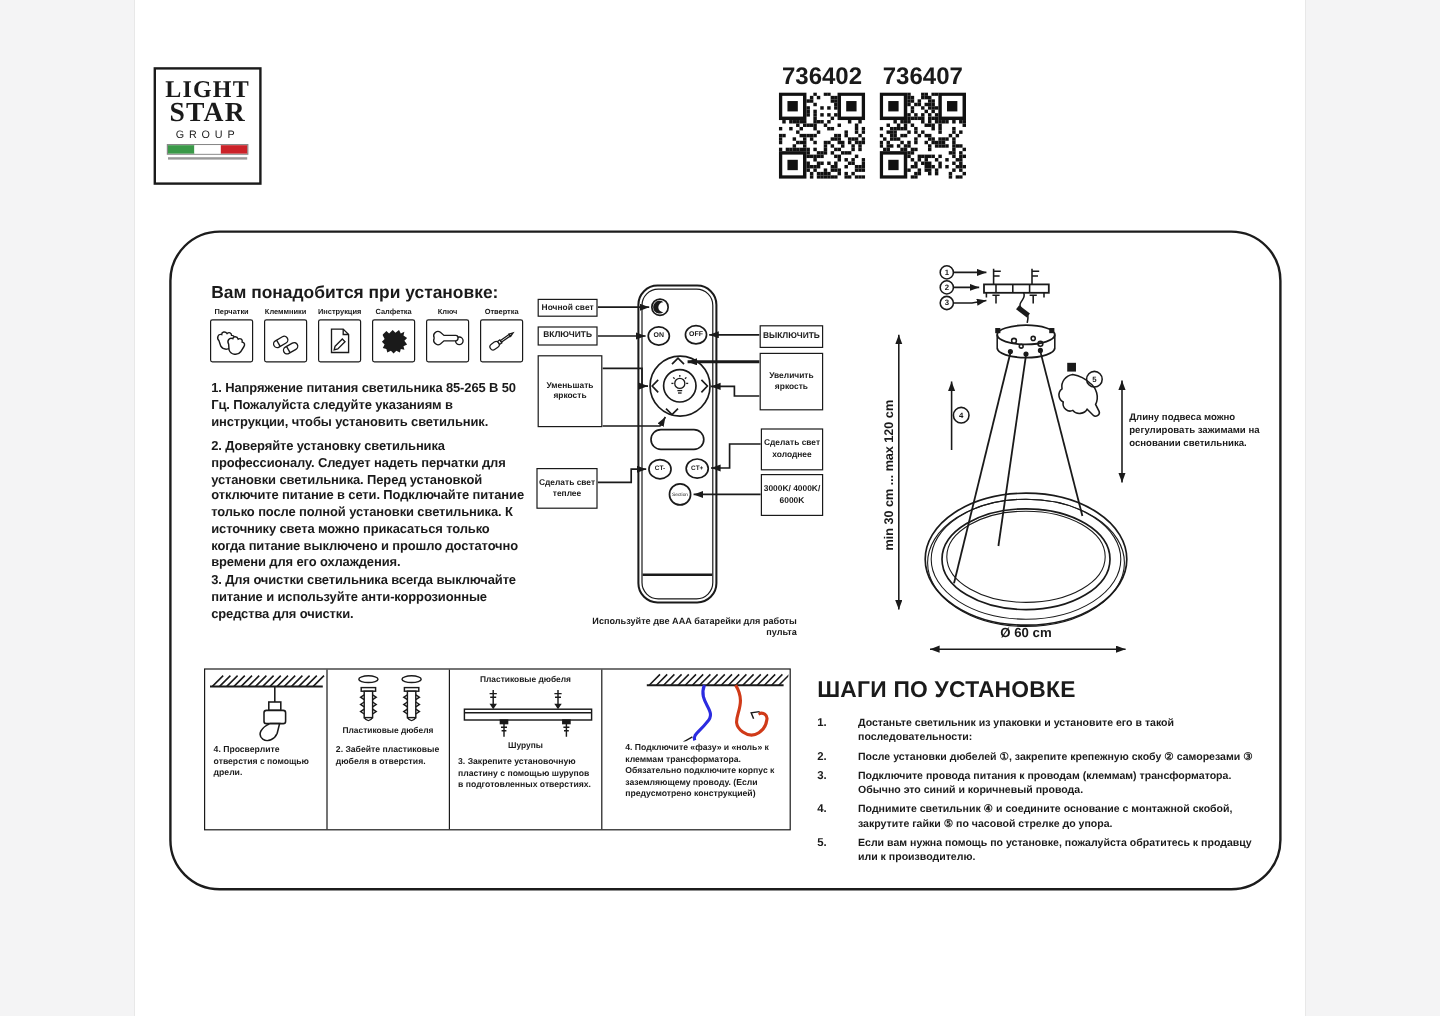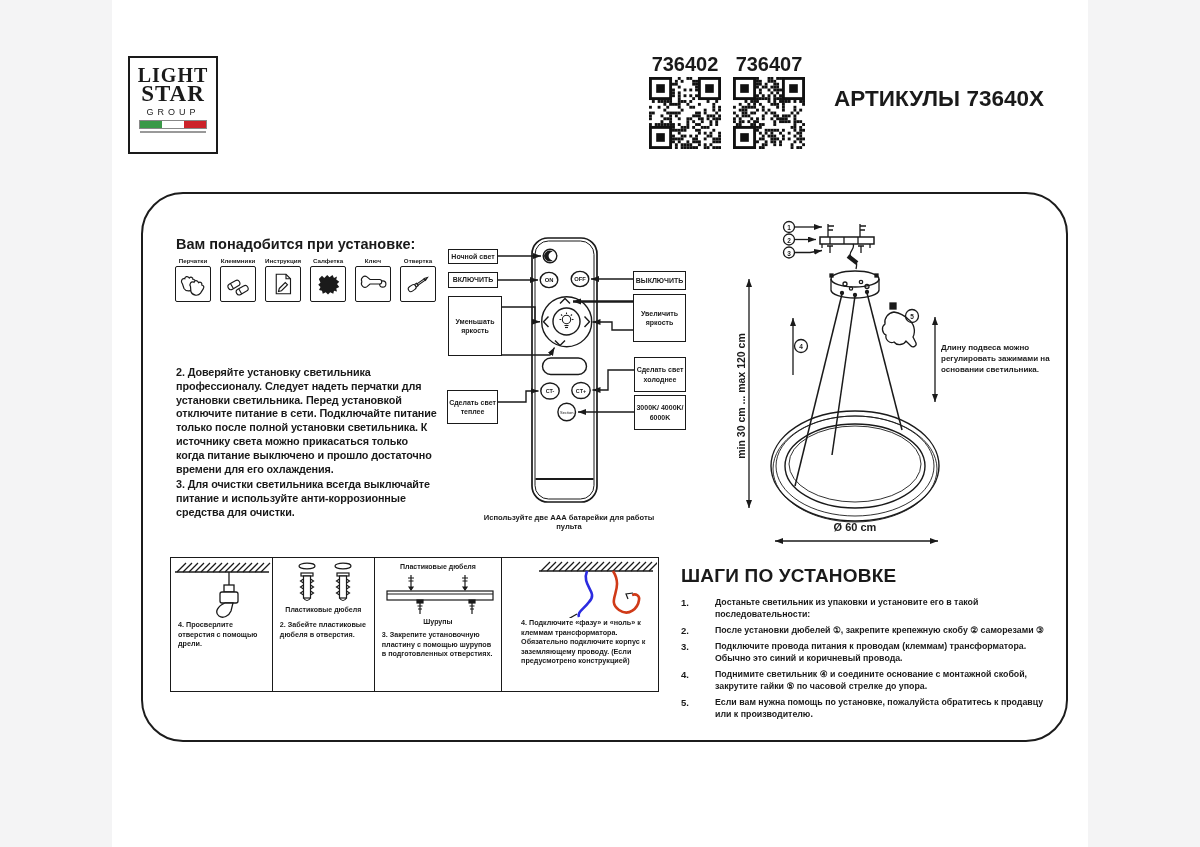--- a/index.html
+++ b/index.html
@@ -26,21 +26,21 @@
   
   .tools-heading{position:absolute;left:176px;top:236px;font-size:14.5px;font-weight:700;}
   .tools-row{position:absolute;left:175px;top:257px;display:flex;gap:9px;}
   .tool{width:36px;}
   .tool-label{font-size:6.2px;font-weight:600;text-align:center;height:9px;white-space:nowrap;}
   .tool-box{width:34px;height:34px;border:1.6px solid #1a1a1a;border-radius:2px;display:flex;align-items:center;justify-content:center;background:#fff;}
   
   .warn{position:absolute;left:176px;width:263px;font-size:10.8px;font-weight:600;line-height:1.28;letter-spacing:-0.1px;text-align:left;}
   
   .rlabel{position:absolute;border:1.3px solid #1a1a1a;background:#fff;display:flex;align-items:center;justify-content:center;text-align:center;font-size:7px;font-weight:600;line-height:1.3;padding:1px;box-sizing:border-box;}
-  .battery-note{position:absolute;left:474px;top:513px;width:190px;text-align:center;font-size:7.6px;font-weight:600;}
+  .battery-note{position:absolute;left:474px;top:513px;width:190px;text-align:right;font-size:7.6px;font-weight:600;}
   
   .dim-vert{position:absolute;left:671px;top:390px;width:140px;text-align:center;font-size:10.5px;font-weight:600;transform:rotate(-90deg);}
   .lamp-note{position:absolute;left:941px;top:343px;width:122px;font-size:8px;font-weight:600;line-height:1.35;}
   
   .panels-box{position:absolute;left:170px;top:557px;width:487px;height:133px;border:1.6px solid #1a1a1a;display:flex;background:#fff;}
   .panel{position:relative;border-right:1.4px solid #1a1a1a;box-sizing:border-box;}
   .panel:last-child{border-right:none;margin-left:12px;}
   .p-caption{position:absolute;left:7px;right:5px;font-size:7.2px;font-weight:600;line-height:1.32;}
   .p-label{position:absolute;left:0;right:0;text-align:center;font-size:7px;font-weight:700;}
   
@@ -464,21 +464,20 @@
         <rect x="66.24" y="69.12" width="2.88" height="2.88"></rect>
         <rect x="1.44" y="1.44" width="20.16" height="20.16" fill="none" stroke="#111" stroke-width="2.88"></rect>
         <rect x="7.199999999999999" y="7.199999999999999" width="8.64" height="8.64"></rect>
         <rect x="50.4" y="1.44" width="20.16" height="20.16" fill="none" stroke="#111" stroke-width="2.88"></rect>
         <rect x="56.16" y="7.199999999999999" width="8.64" height="8.64"></rect>
         <rect x="1.44" y="50.4" width="20.16" height="20.16" fill="none" stroke="#111" stroke-width="2.88"></rect>
         <rect x="7.199999999999999" y="56.16" width="8.64" height="8.64"></rect>
       </svg></div>
 
   <div class="series-block">
-    <div class="series-line2">АРТИКУЛЫ 73640X</div>
   </div>
 
   <div class="main-panel"></div>
 
   <div class="tools-heading">Вам понадобится при установке:</div>
   <div class="tools-row">
     <div class="tool">
       <div class="tool-label">Перчатки</div>
       <div class="tool-box">
         <svg width="30" height="30" viewBox="0 0 40 40" fill="none" stroke="#1a1a1a" stroke-width="1.6">
@@ -537,20 +536,21 @@
             <rect x="5" y="16.5" width="11" height="7" rx="3.5"></rect>
             <rect x="16" y="18" width="3" height="4"></rect>
             <rect x="19" y="19" width="12" height="2.2"></rect>
             <path d="M31,18.6 l4.5,1.5 -4.5,1.7 z"></path>
           </g>
         </svg>
       </div>
     </div>
   </div>
 
+  <div class="warn" style="top:318px;">1. Напряжение питания светильника 85-265 В 50 Гц. Пожалуйста следуйте указаниям в инструкции, чтобы установить светильник.</div>
   <div class="warn" style="top:366px;">2. Доверяйте установку светильника профессионалу. Следует надеть перчатки для установки светильника. Перед установкой отключите питание в сети. Подключайте питание только после полной установки светильника. К источнику света можно прикасаться только когда питание выключено и прошло достаточно времени для его охлаждения.</div>
   <div class="warn" style="top:478px;">3. Для очистки светильника всегда выключайте питание и используйте анти-коррозионные средства для очистки.</div>
 
   <svg class="abs" style="left:440px;top:230px;" width="260" height="290" viewBox="0 0 260 290">
     <defs>
       <marker id="m-ar" markerUnits="userSpaceOnUse" markerWidth="9" markerHeight="8" refX="8" refY="3" orient="auto-start-reverse">
         <path d="M0,0 L8,3 L0,6 Z" fill="#1a1a1a"></path>
       </marker>
     </defs>
     <g stroke="#1a1a1a" fill="none" stroke-width="1.4">

